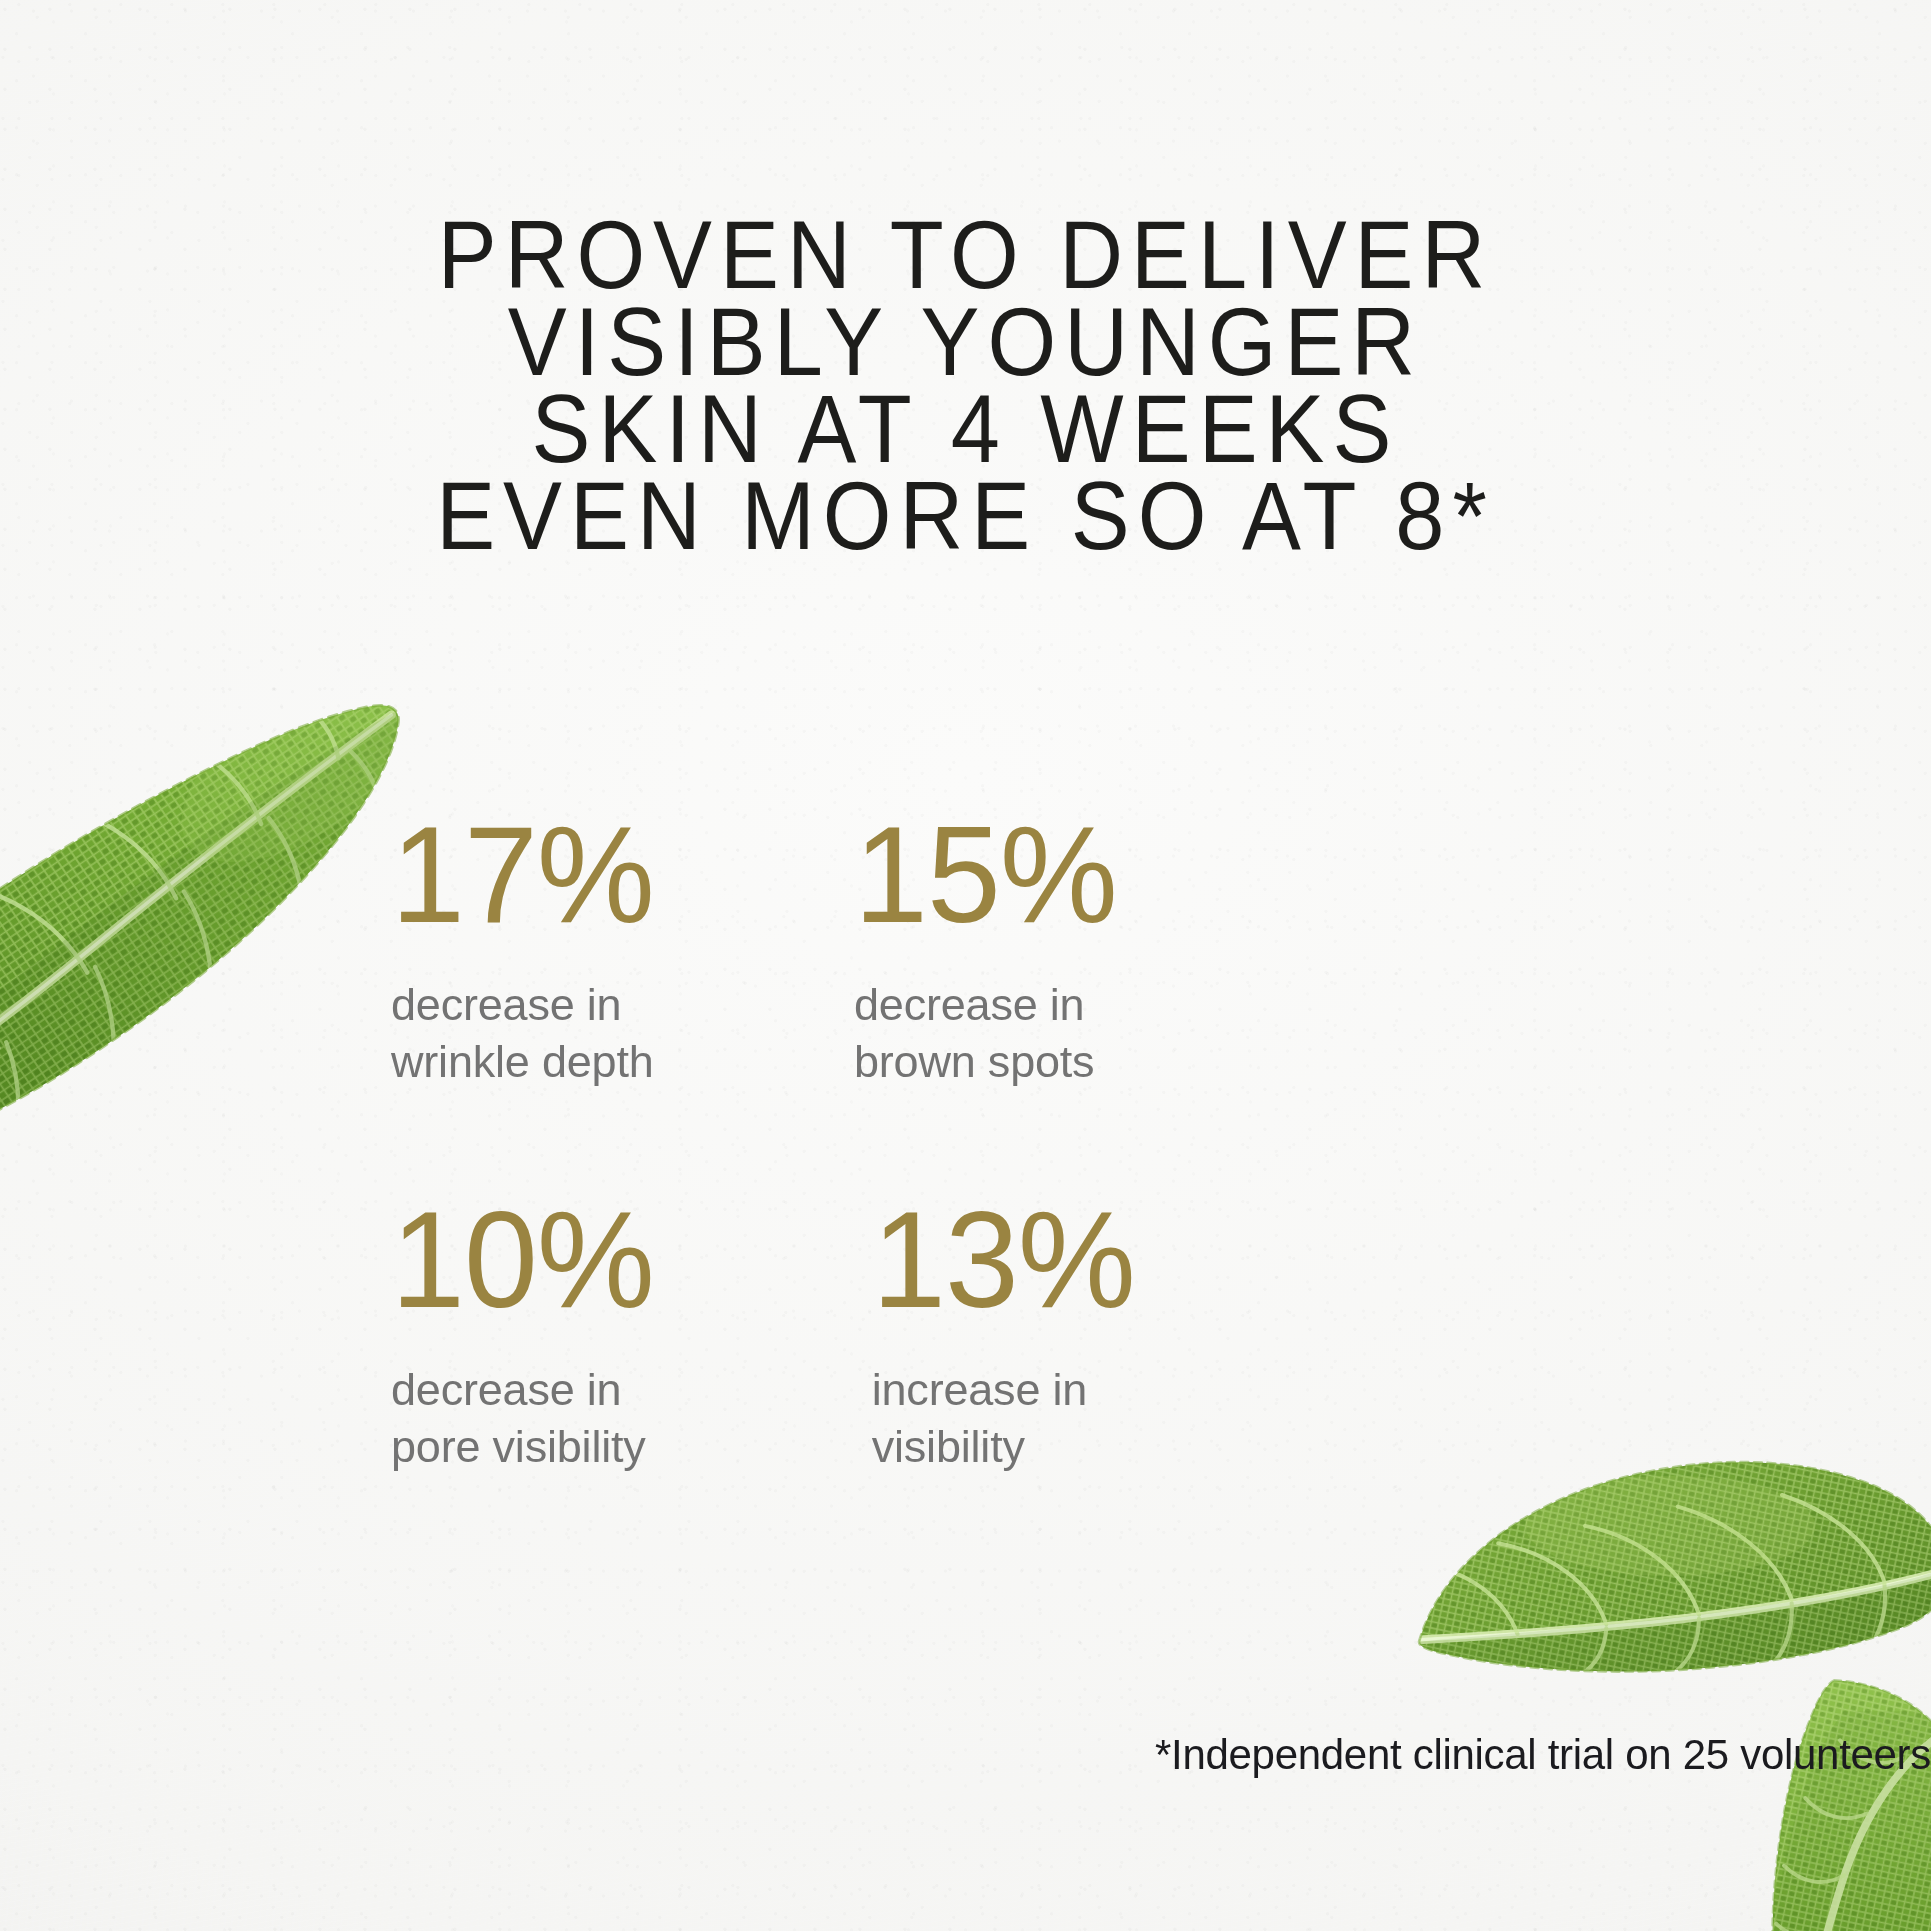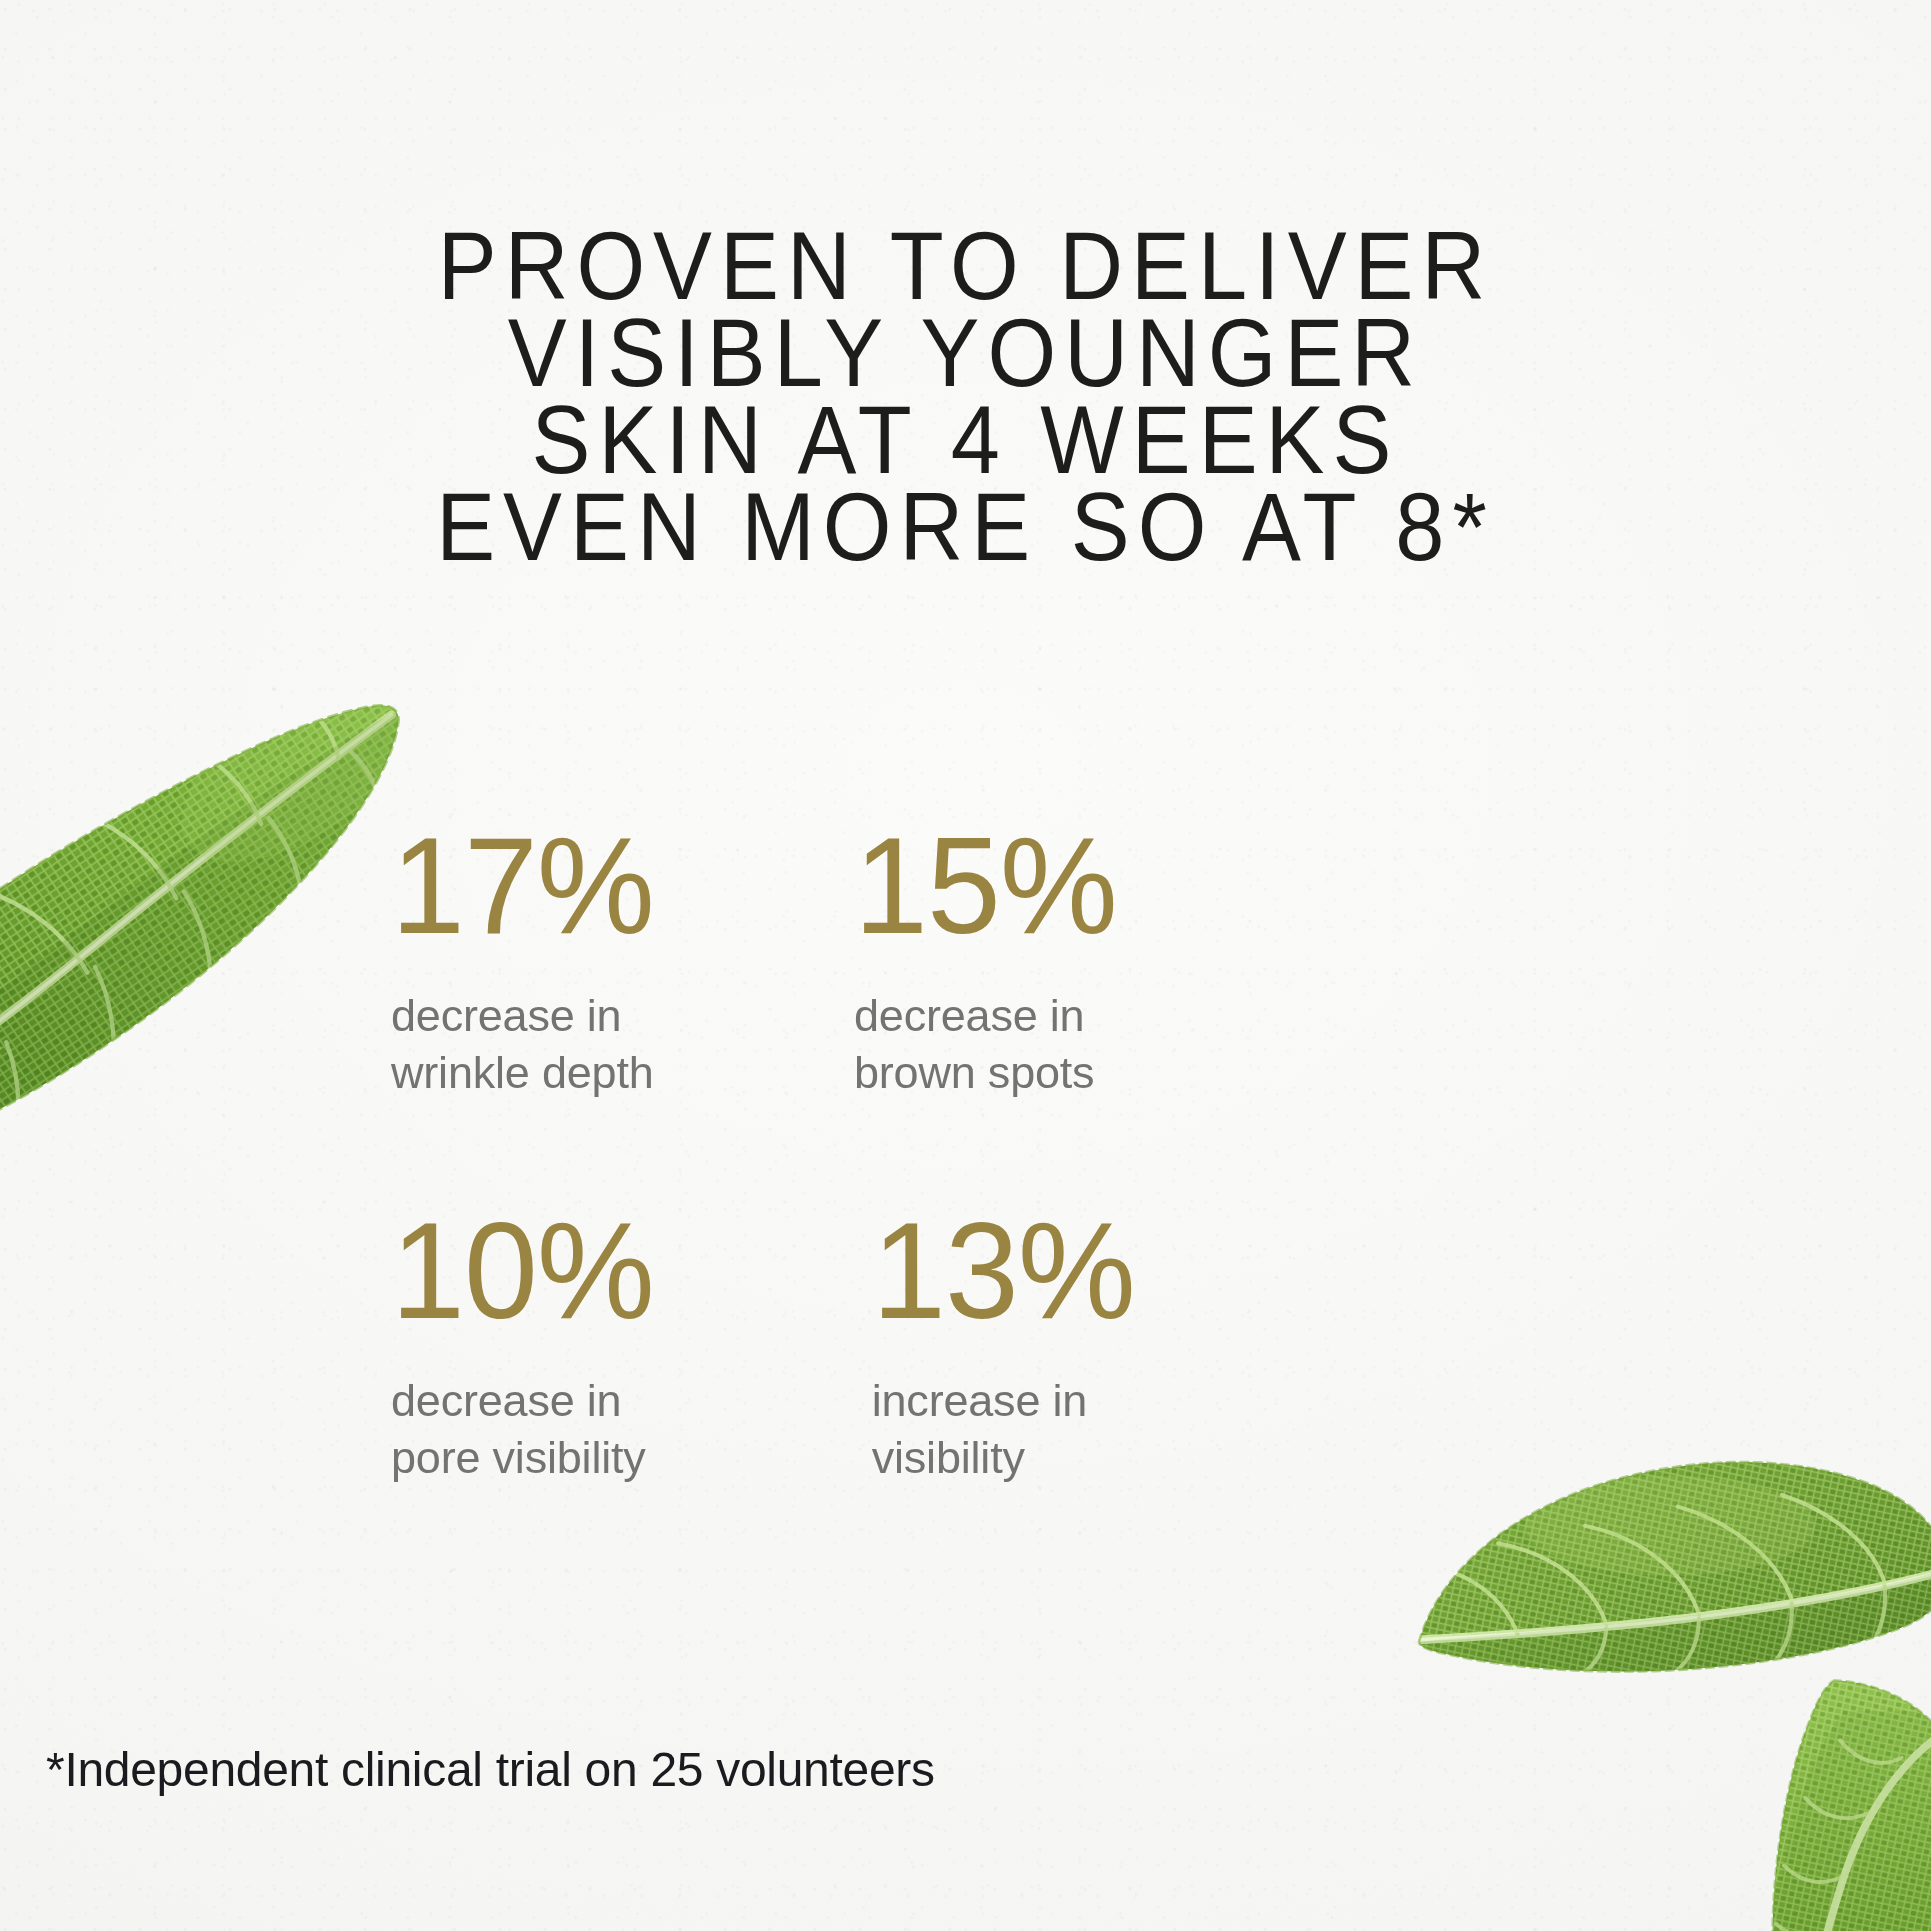--- a/index.html
+++ b/index.html
@@ -30,21 +30,21 @@
       radial-gradient(circle at 63% 41%, rgba(0,0,0,.045) 0 1.4px, transparent 1.9px),
       radial-gradient(circle at 88% 17%, rgba(0,0,0,.04) 0 1.4px, transparent 1.9px),
       radial-gradient(circle at 24% 72%, rgba(0,0,0,.045) 0 1.4px, transparent 1.9px),
       radial-gradient(circle at 71% 86%, rgba(0,0,0,.04) 0 1.4px, transparent 1.9px),
       radial-gradient(circle at 94% 61%, rgba(0,0,0,.035) 0 1.4px, transparent 1.9px),
       radial-gradient(circle at 6% 94%,  rgba(0,0,0,.04) 0 1.4px, transparent 1.9px);
     background-size:45px 40px,51px 57px,59px 42px,38px 65px,69px 47px,42px 55px,57px 36px,49px 61px;
   }
 
   
-  #content{position:absolute;inset:0;z-index:5;margin-top:11px;}
+  #content{position:absolute;inset:0;z-index:5;}
 
   #headline{
     position:absolute;left:0;right:0;top:147px;
     text-align:center;
     color:#1d1d1b;
     font-family:"Liberation Sans", sans-serif;
     font-size:96px;
     font-weight:300;
     letter-spacing:8.7px;
     line-height:87px;
@@ -80,27 +80,26 @@
     font-family:"Liberation Sans", sans-serif;
     font-weight:400;
     font-size:45px;
     line-height:57px;
     letter-spacing:-0.2px;
     white-space:pre-line;
   }
 
   #footnote{
     position:absolute;left:0;right:0;top:1731px;
-    text-align:left;
+    text-align:right;
     color:#1b1b1f;
     font-family:"Liberation Sans", sans-serif;
     font-weight:400;
-    font-size:48px;
+    font-size:42px;
     letter-spacing:-0.3px;
-    padding-left:46px;
   }
 
   
   .leaf-layer{position:absolute;z-index:3;pointer-events:none;}
   #leaf-left{left:-241px;top:565px;width:676px;height:628px;}
   #leaf-br{left:1448px;top:1439px;width:502px;height:502px;}
   .leaf-layer svg{display:block;width:100%;height:100%;overflow:visible;}
 </style>
 </head>
 <body>

